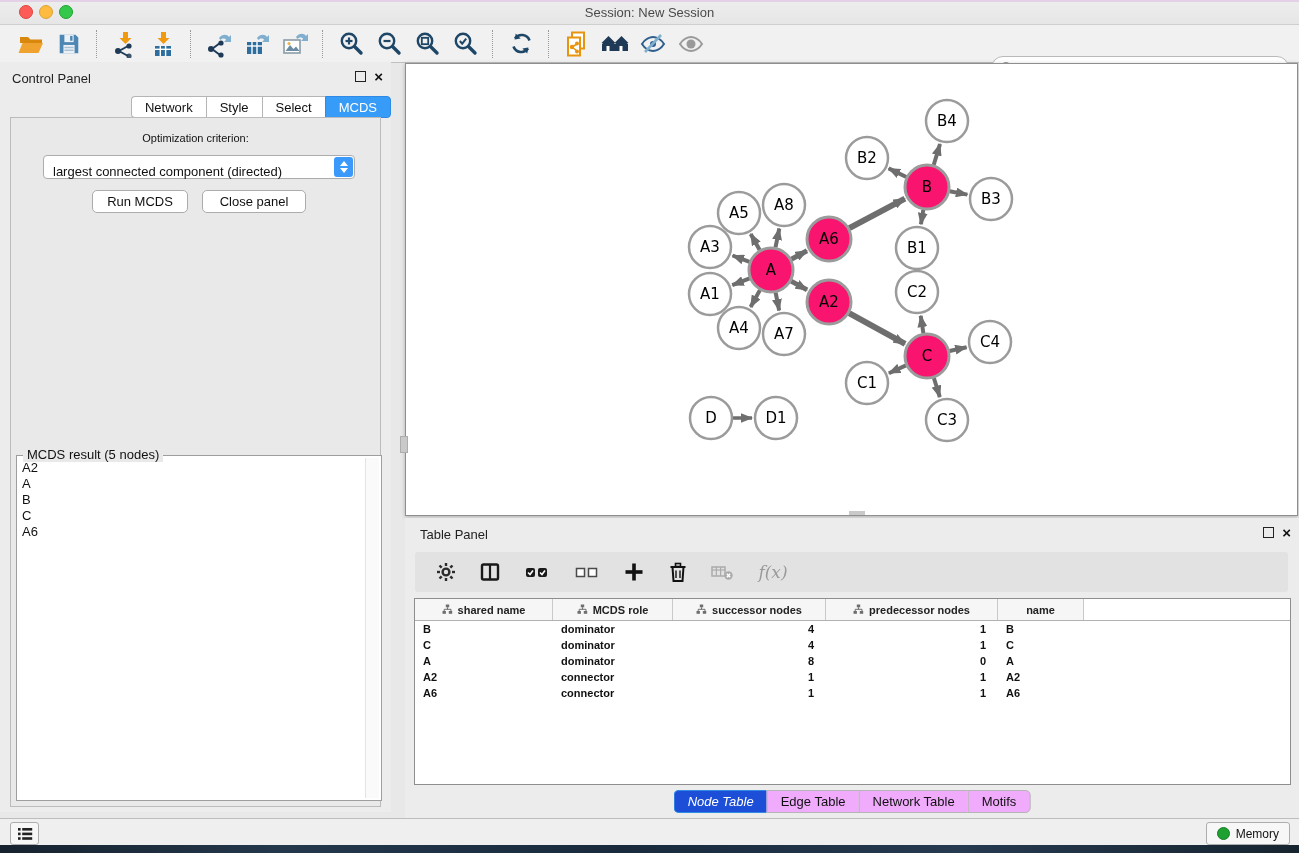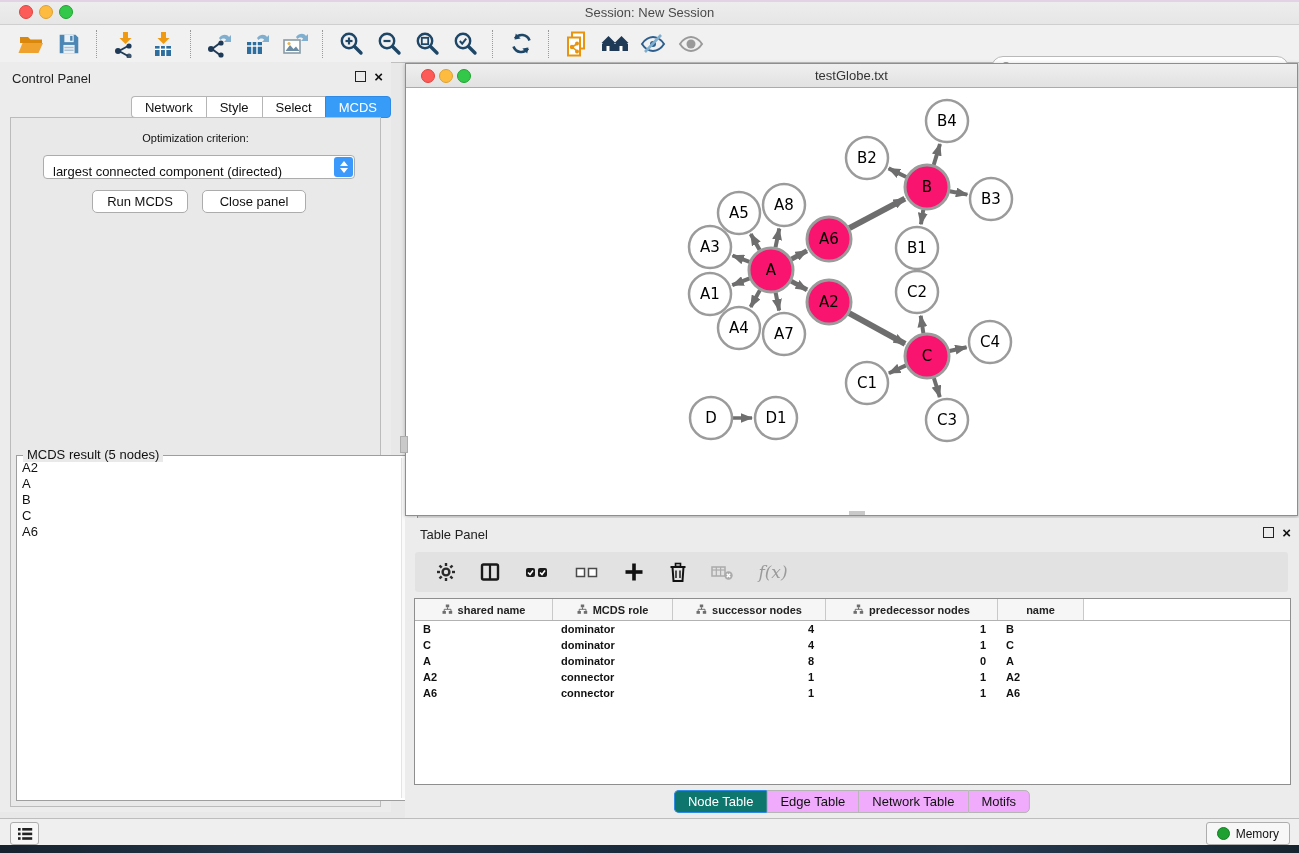--- a/index.html
+++ b/index.html
@@ -45,21 +45,21 @@
   .selectbox .val{flex:1;font-size:13px;padding-left:9px;color:#111;white-space:nowrap;margin-top:8px;}
   .stepper{width:19px;height:20px;margin-right:1px;background:#3B99FC;border-radius:3px;
     display:flex;flex-direction:column;align-items:center;justify-content:center;gap:2px;}
   .tri-up{width:0;height:0;border-left:4px solid transparent;border-right:4px solid transparent;
     border-bottom:5px solid #fff;}
   .tri-dn{width:0;height:0;border-left:4px solid transparent;border-right:4px solid transparent;
     border-top:5px solid #fff;}
   .btn{position:absolute;height:23px;background:#fff;border:1px solid #ACACAC;border-radius:5px;
     font-size:13px;font-family:"Liberation Sans",sans-serif;color:#111;}
   .result-group{position:absolute;left:16px;top:393px;width:364px;height:344px;
-    border:1px solid #9E9E9E;background:#fff;padding-left:36px;}
+    border:1px solid #9E9E9E;background:#fff;}
   .result-legend{position:absolute;left:6px;top:-9px;background:#E9E9E9;padding:0 4px;
     font-size:13px;color:#111;}
   .result-list{position:absolute;left:1px;top:4px;right:16px;bottom:2px;overflow:hidden;
     font-size:13px;color:#111;}
   .result-list div{height:16px;line-height:16px;padding-left:4px;}
   .result-scroll{position:absolute;top:2px;right:2px;bottom:2px;width:13px;background:#FAFAFA;
     border-left:1px solid #E4E4E4;}
   
   .netwin{position:absolute;left:405px;top:63px;width:893px;height:453px;background:#fff;
     border:1px solid #8E8E8E;box-sizing:border-box;box-shadow:0 1px 4px rgba(0,0,0,.25);}
@@ -82,21 +82,21 @@
   .thead{display:flex;height:21px;border-bottom:1px solid #B2B2B2;}
   .hcell{background:#F6F6F6;border-right:1px solid #C9C9C9;display:flex;align-items:center;
     justify-content:center;gap:5px;font-size:11px;color:#222;box-sizing:border-box;}
   .trow{display:flex;height:16px;align-items:center;}
   .tcell{font-size:11px;color:#111;box-sizing:border-box;white-space:nowrap;overflow:hidden;}
   .tp-tabs{position:absolute;left:50%;transform:translateX(-50%);top:272px;display:flex;}
   .tp-tab{height:21px;padding:0 13px;background:#f0abfc;border:1px solid #B5B5B5;border-right:none;
     font-size:13px;display:flex;align-items:center;color:#111;}
   .tp-tab:first-child{border-radius:5px 0 0 5px;}
   .tp-tab:last-child{border-right:1px solid #B5B5B5;border-radius:0 5px 5px 0;}
-  .tp-tab.active{background:#0f766e;border-color:#2E8AE5;color:#fff;}
+  .tp-tab.active{background:#1d4ed8;border-color:#2E8AE5;color:#fff;font-style:italic;}
   
   .statusbar{position:absolute;left:0;top:818px;width:100%;height:27px;background:#EFEFEF;
     border-top:1px solid #BDBDBD;box-sizing:border-box;}
   .sq-btn{position:absolute;left:10px;top:3px;width:27px;height:21px;background:#F7F7F7;
     border:1px solid #ADADAD;border-radius:3px;display:flex;align-items:center;justify-content:center;}
   .mem-btn{position:absolute;right:9px;top:3px;height:21px;background:#F7F7F7;border:1px solid #ADADAD;
     border-radius:3px;display:flex;align-items:center;gap:6px;padding:0 10px;font-size:12px;color:#111;}
   .mem-dot{width:11px;height:11px;border-radius:50%;background:#1EA131;border:1px solid #148024;}
   .desktop{position:absolute;left:0;top:845px;width:100%;height:8px;
     background:linear-gradient(90deg,#16222E,#24384C 22%,#182A3C 48%,#263A50 74%,#16242F);}
@@ -305,26 +305,20 @@
           <div>A</div>
           <div>B</div>
           <div>C</div>
           <div>A6</div>
         </div>
       <div class="result-scroll"></div>
     </div>
   </div>
 
   <div class="netwin">
-    <div class="bar">
-      <span class="light r" style="left:15px"></span>
-      <span class="light y" style="left:33px"></span>
-      <span class="light g" style="left:51px"></span>
-      <div class="title">testGlobe.txt</div>
-    </div>
     <div class="canvas">
       <svg id="graph-svg" width="891" height="428">
           <defs>
             <marker id="arw" markerUnits="userSpaceOnUse" markerWidth="13" markerHeight="10" refX="11.5" refY="5" orient="auto">
               <path d="M0,0 L12.5,5 L0,10 Z" fill="#6E6E6E"></path>
             </marker>
           </defs>
           <line x1="353.7" y1="161.9" x2="344.7" y2="145.9" stroke="#6E6E6E" stroke-width="4" marker-end="url(#arw)"></line>
           <line x1="369.5" y1="159.4" x2="373.3" y2="140.5" stroke="#6E6E6E" stroke-width="4" marker-end="url(#arw)"></line>
           <line x1="343.5" y1="173.9" x2="326.5" y2="167.5" stroke="#6E6E6E" stroke-width="4" marker-end="url(#arw)"></line>

